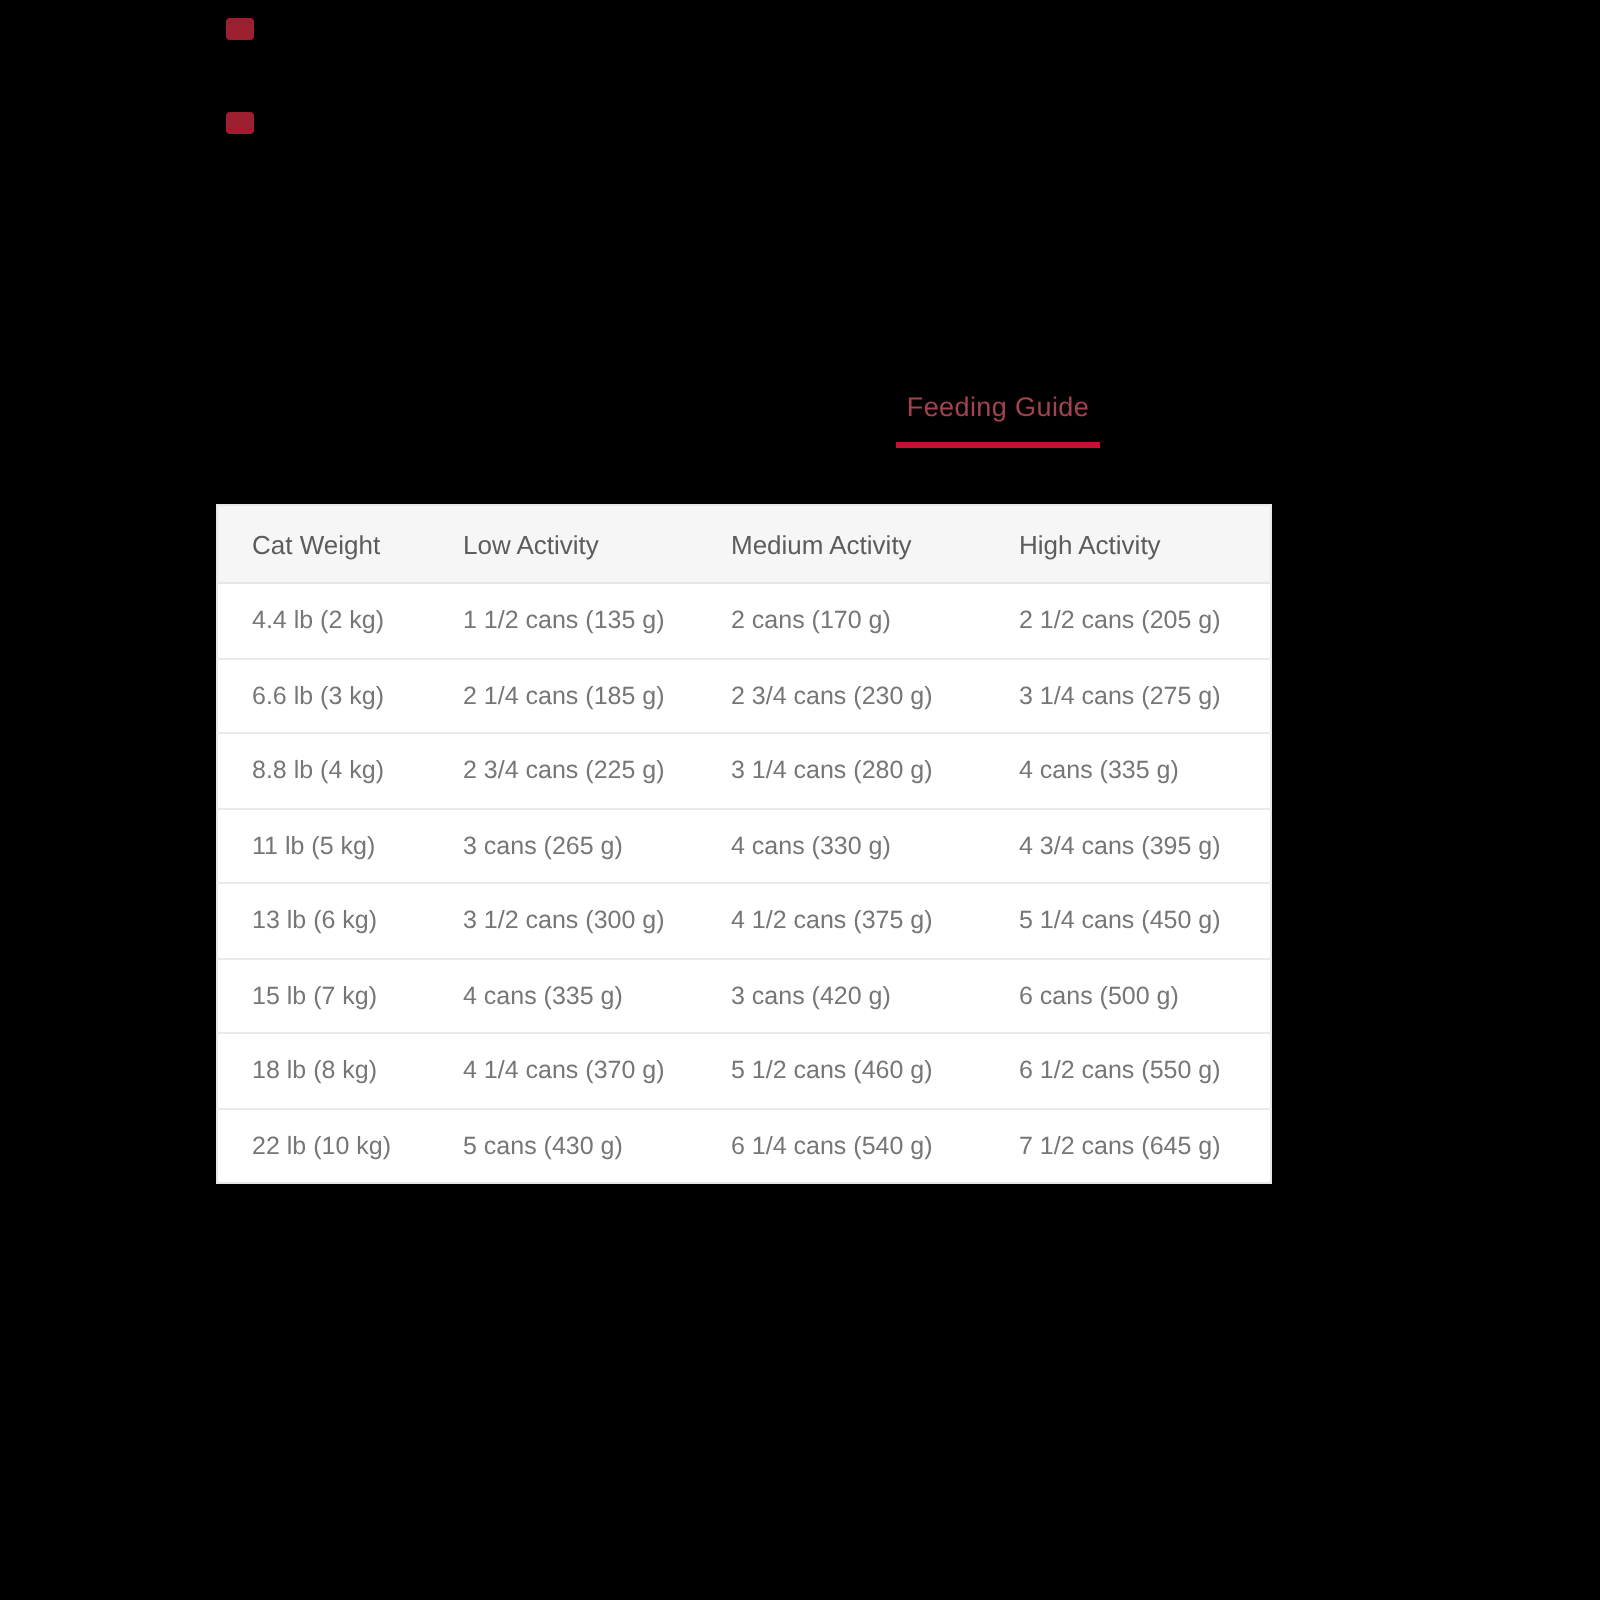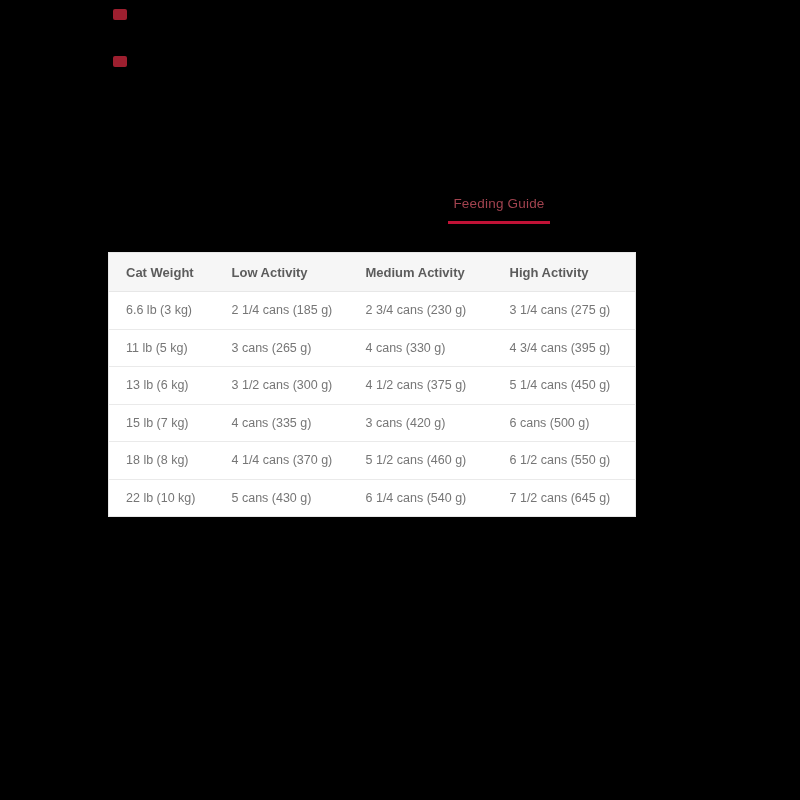--- a/index.html
+++ b/index.html
@@ -61,21 +61,21 @@
     background: #ffffff;
   }
   table.feeding col.c1 { width: 106px; }
   table.feeding col.c2 { width: 134px; }
   table.feeding col.c3 { width: 144px; }
   table.feeding col.c4 { width: 143px; }
   table.feeding thead th {
     background: var(--header_bg, #f6f6f6);
     color: var(--header_text, #5c5c5c);
     font-size: 13px;
-    font-weight: bold;
+    font-weight: normal;
     text-align: left;
     height: 38px;
     padding: 0 0 0 17px;
     border-bottom: 1px solid var(--border, #e7e7e7);
     white-space: nowrap;
     overflow: hidden;
   }
   table.feeding tbody td {
     color: var(--cell_text, #767676);
     font-size: 12.5px;
@@ -113,24 +113,36 @@
       <thead>
         <tr>
           <th>Cat Weight</th>
           <th>Low Activity</th>
           <th>Medium Activity</th>
           <th>High Activity</th>
         </tr>
       </thead>
       <tbody>
           <tr>
+            <td>4.4 lb (2 kg)</td>
+            <td>1 1/2 cans (135 g)</td>
+            <td>2 cans (170 g)</td>
+            <td>2 1/2 cans (205 g)</td>
+          </tr>
+          <tr>
             <td>6.6 lb (3 kg)</td>
             <td>2 1/4 cans (185 g)</td>
             <td>2 3/4 cans (230 g)</td>
             <td>3 1/4 cans (275 g)</td>
+          </tr>
+          <tr>
+            <td>8.8 lb (4 kg)</td>
+            <td>2 3/4 cans (225 g)</td>
+            <td>3 1/4 cans (280 g)</td>
+            <td>4 cans (335 g)</td>
           </tr>
           <tr>
             <td>11 lb (5 kg)</td>
             <td>3 cans (265 g)</td>
             <td>4 cans (330 g)</td>
             <td>4 3/4 cans (395 g)</td>
           </tr>
           <tr>
             <td>13 lb (6 kg)</td>
             <td>3 1/2 cans (300 g)</td>

